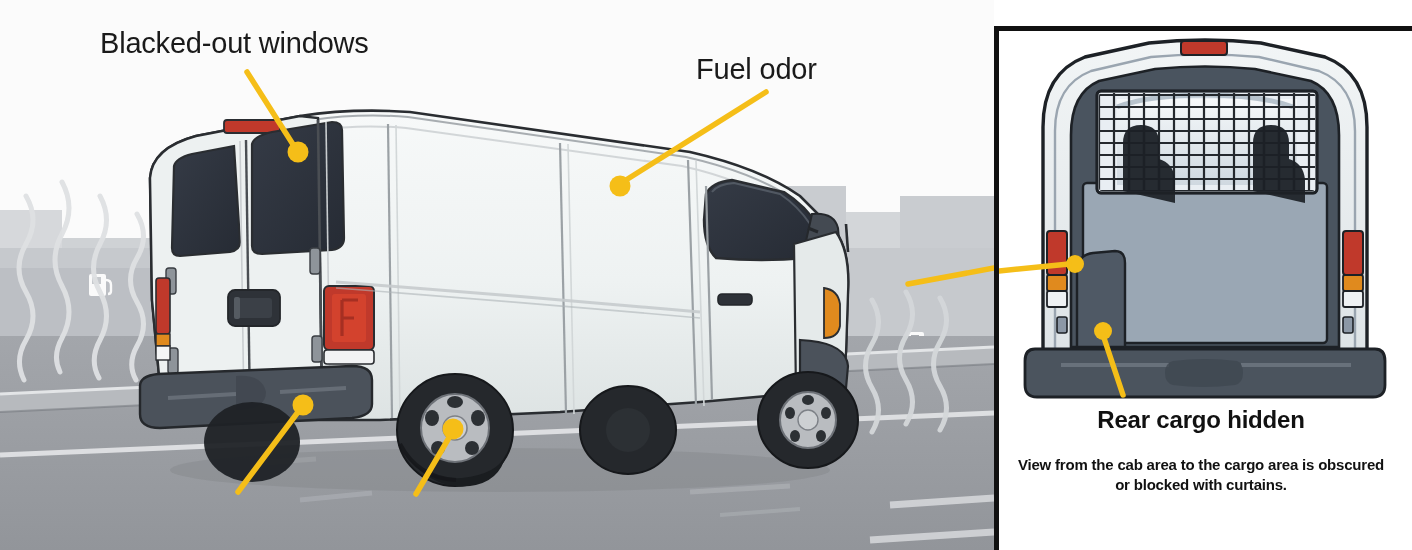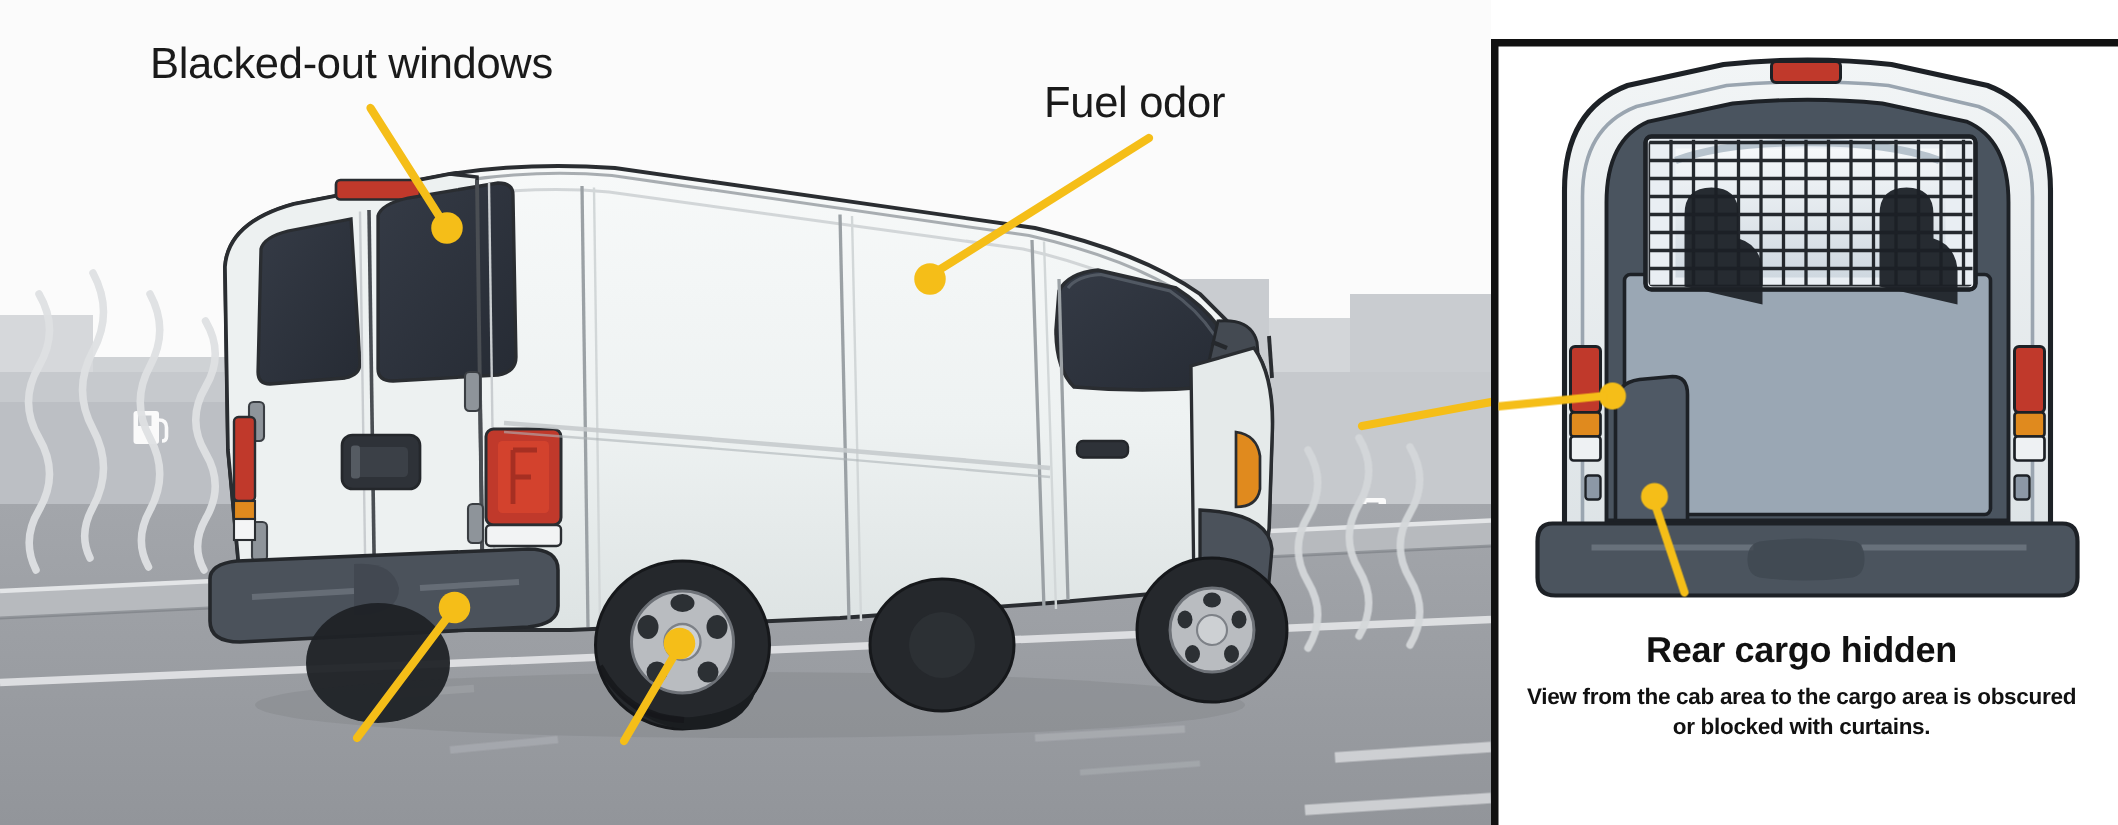--- a/index.html
+++ b/index.html
@@ -82,21 +82,20 @@
     text-align: center;
     font-family: "Liberation Sans", sans-serif;
     font-weight: 700;
     color: #111111;
   }
   #panel-heading {
     left: 2px;
     top: 375px;
     font-size: 24px;
     letter-spacing: -0.2px;
-    margin-top: 14px;
   }
   #panel-caption {
     left: 10px;
     top: 424px;
     width: 384px;
     font-size: 15px;
     line-height: 1.33;
     letter-spacing: -0.2px;
   }
 </style>

